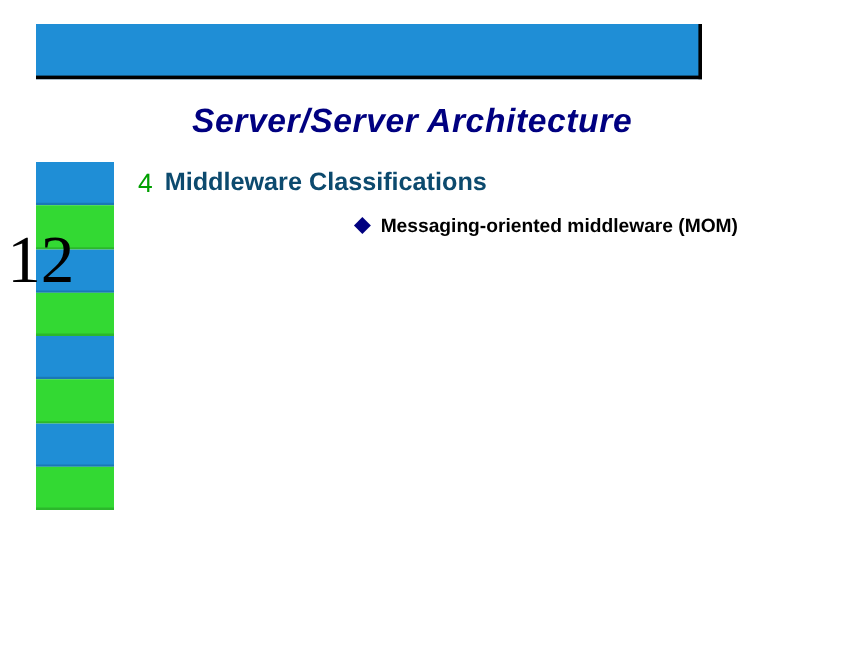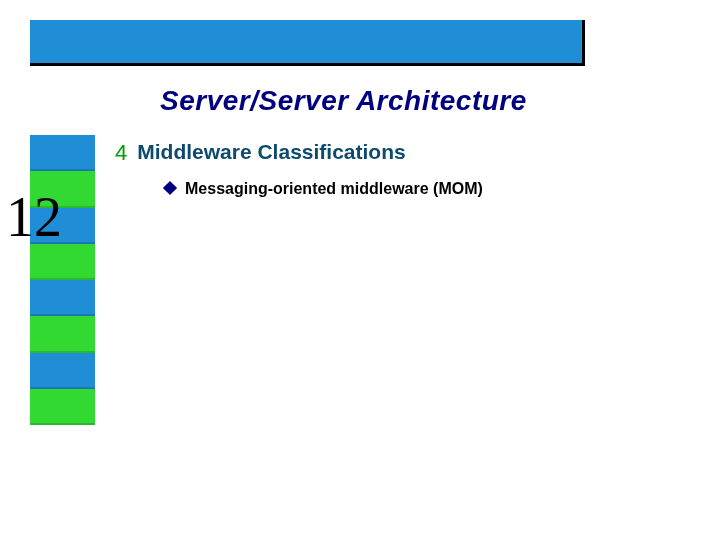--- a/index.html
+++ b/index.html
@@ -78,20 +78,21 @@
     position: absolute;
     top: 178px;
     left: 165px;
     width: 450px;
   }
   .bullet-item {
     display: flex;
     align-items: flex-start;
     gap: 10px;
     margin-bottom: 20px;
+    justify-content: flex-end;
   }
   .diamond {
     width: 10px;
     height: 10px;
     background: #000080;
     transform: rotate(45deg);
     flex-shrink: 0;
     margin-top: 5px;
   }
   .bullet-text {

